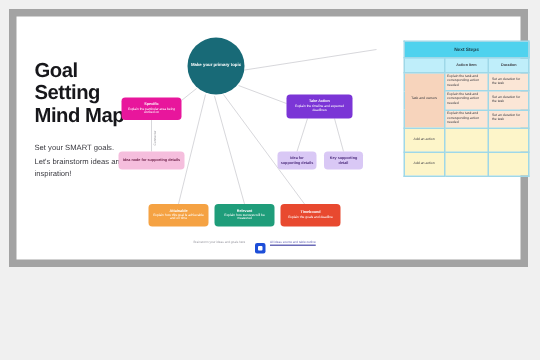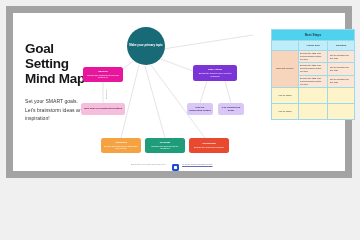--- a/index.html
+++ b/index.html
@@ -3,21 +3,21 @@
 <meta charset="utf-8">
 <style>
   html,body{margin:0;padding:0;}
   body{
     width:360px;height:187px;overflow:hidden;
     background:#f0f0f0;
     font-family:"Liberation Sans", sans-serif;
   }
   #slide{
     position:absolute;left:6px;top:6px;width:346px;height:172px;
-    background:#ffffff;border:7px solid #a3a3a3;box-sizing:border-box;
+    background:#ffffff;border:5px solid #a3a3a3;box-sizing:border-box;
   }
 
   
   #left{position:absolute;left:12px;top:28px;width:62px;}
   #title{
     font-size:13.5px;font-weight:bold;line-height:1.12;
     color:#17171b;letter-spacing:-0.3px;
   }
   #subtitle{
     margin-top:11px;font-size:5.1px;line-height:1.62;color:#3a3a40;

